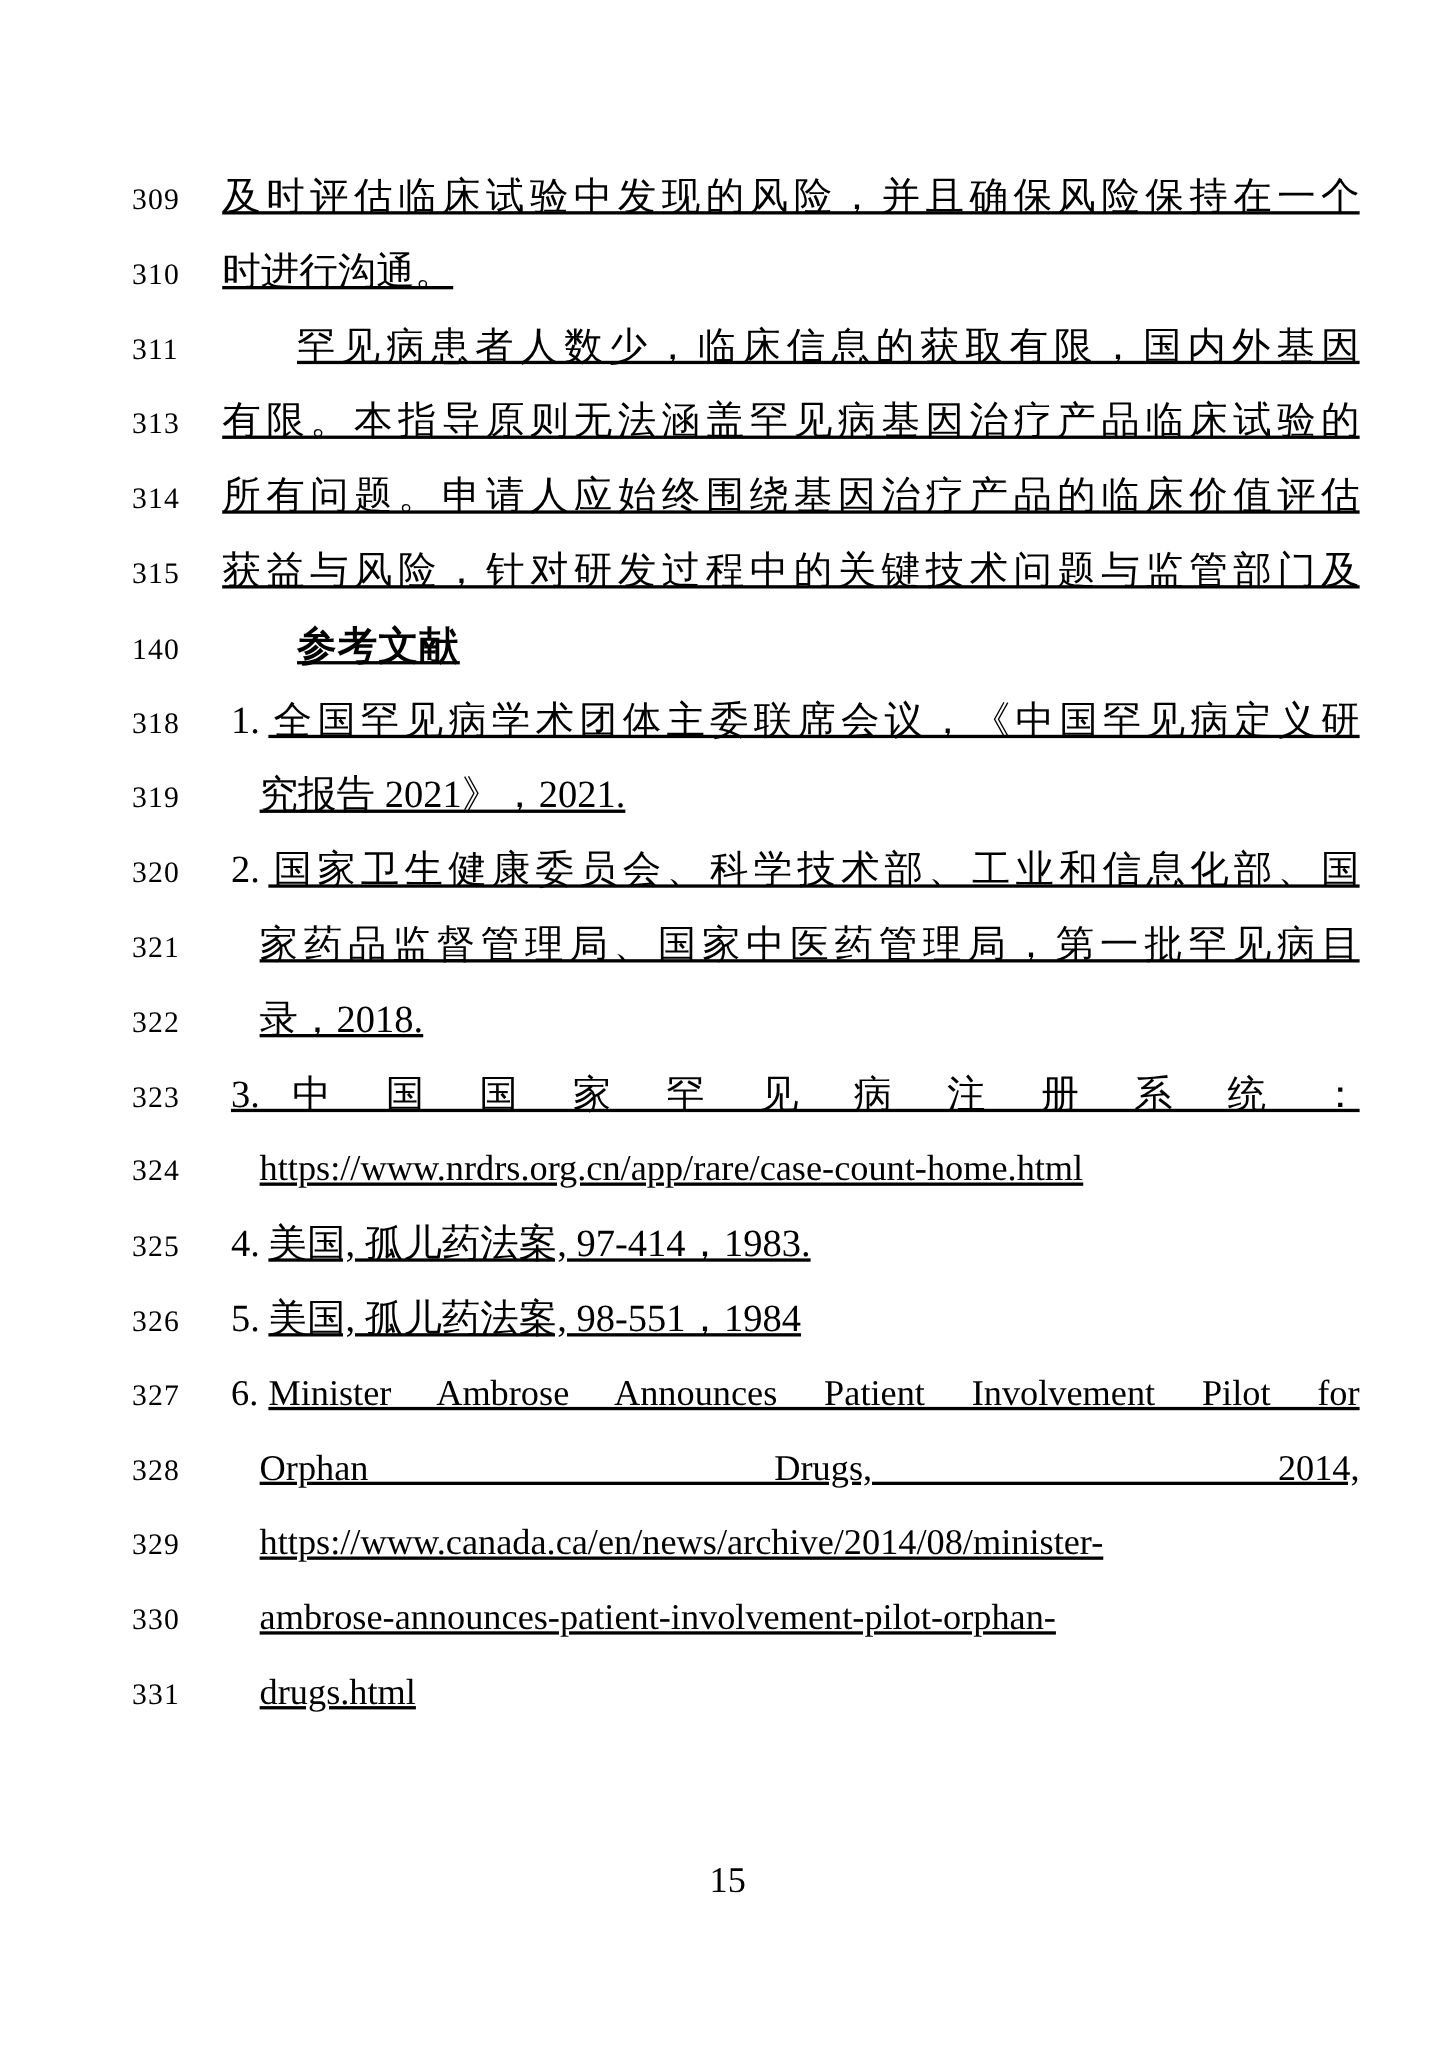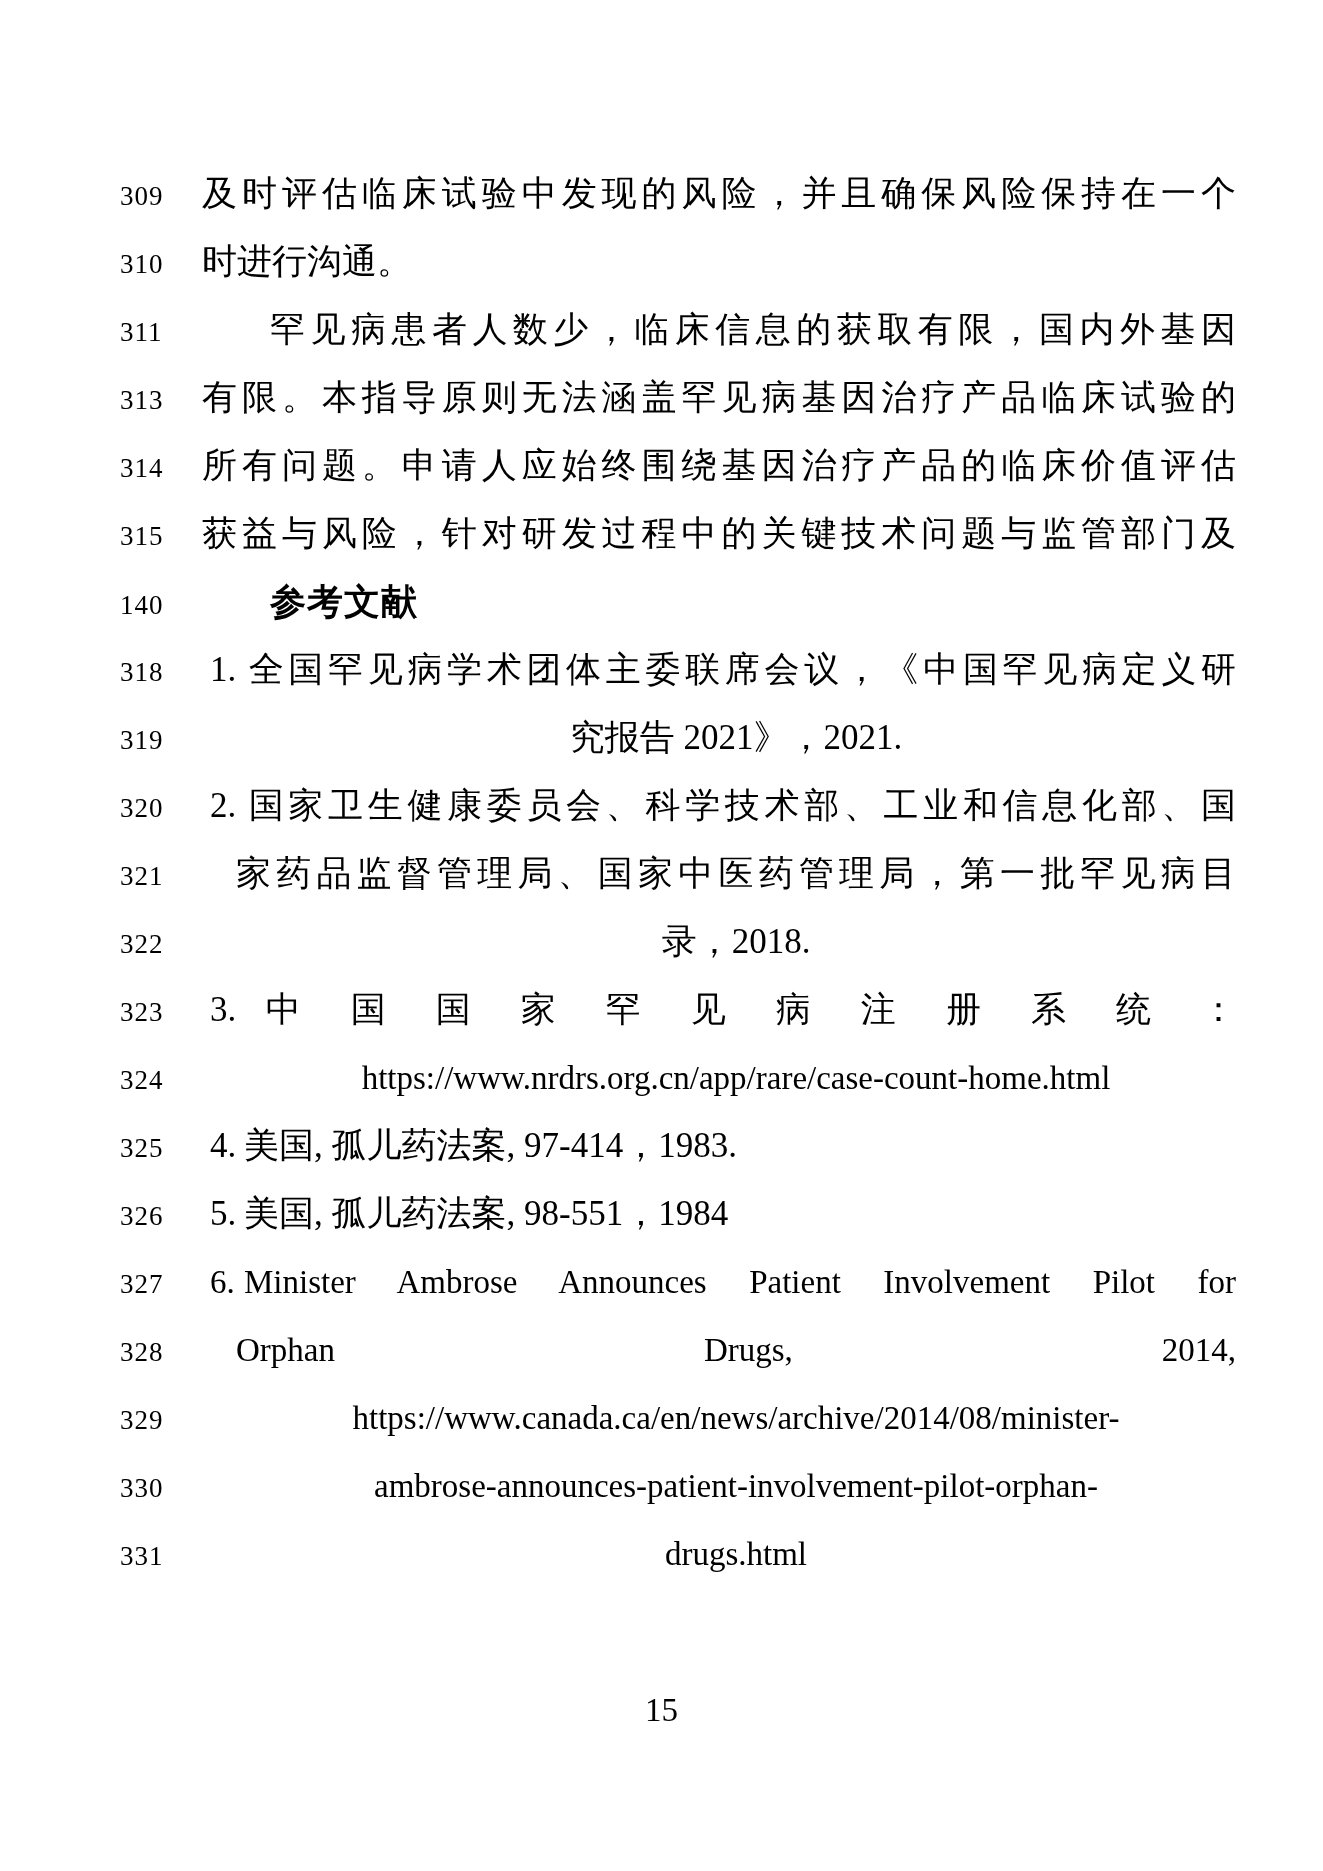--- a/index.html
+++ b/index.html
@@ -6,39 +6,40 @@
   .page {
     position: relative;
     width: 1323px;
     height: 1871px;
     margin: 0 auto;
     background: #ffffff;
     color: #000000;
     font-family: "Liberation Serif", "DejaVu Serif", serif;
     overflow: hidden;
   }
-  .lines { position: absolute; top: 160px; left: 0; right: 0; }
+  .lines { position: absolute; top: 145px; left: 0; right: 0; }
   .line { display: flex; align-items: baseline; height: 68px; line-height: 68px; }
   .lnum {
     flex: none;
     margin-left: 120px;
     width: 82px;
     font-size: 27px;
     letter-spacing: 1px;
   }
   .ltext {
     flex: 1;
     margin-right: 87px;
     font-size: 35px;
     white-space: nowrap;
+    text-decoration: underline;
   }
   
   .jf { text-align: justify; text-align-last: justify; white-space: normal; }
   .p8  { padding-left: 8px; }
-  .p34 { padding-left: 34px; text-align: center; }
+  .p34 { padding-left: 34px; }
   .p68 { padding-left: 68px; }
   .hdr {
     font-family: "Liberation Sans", "DejaVu Sans", sans-serif;
     font-weight: bold;
     font-size: 36px;
     letter-spacing: 1px;
   }
   .latin { font-size: 33px; }
   .marker { display: inline-block; width: 34px; }
   .page-number {

